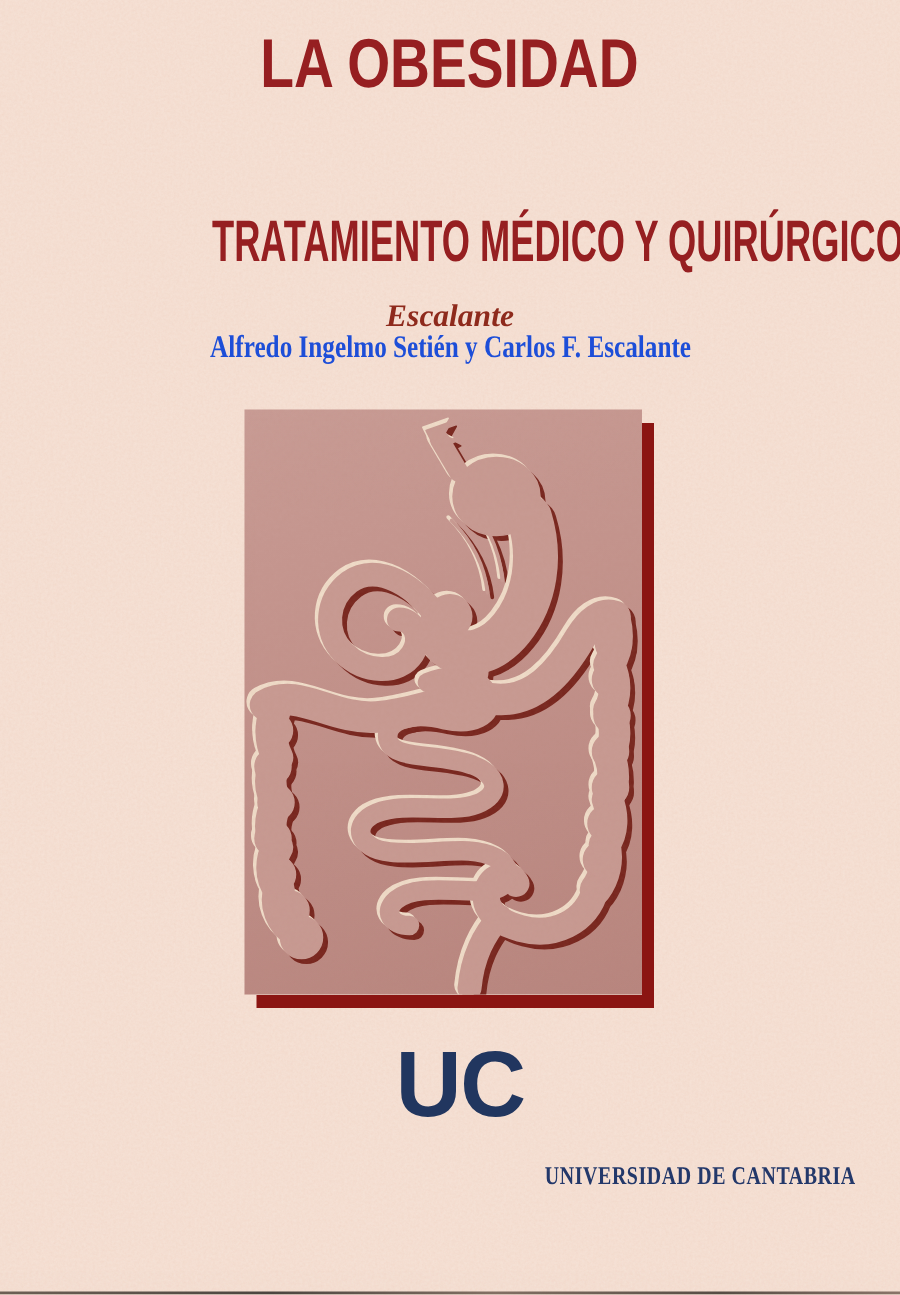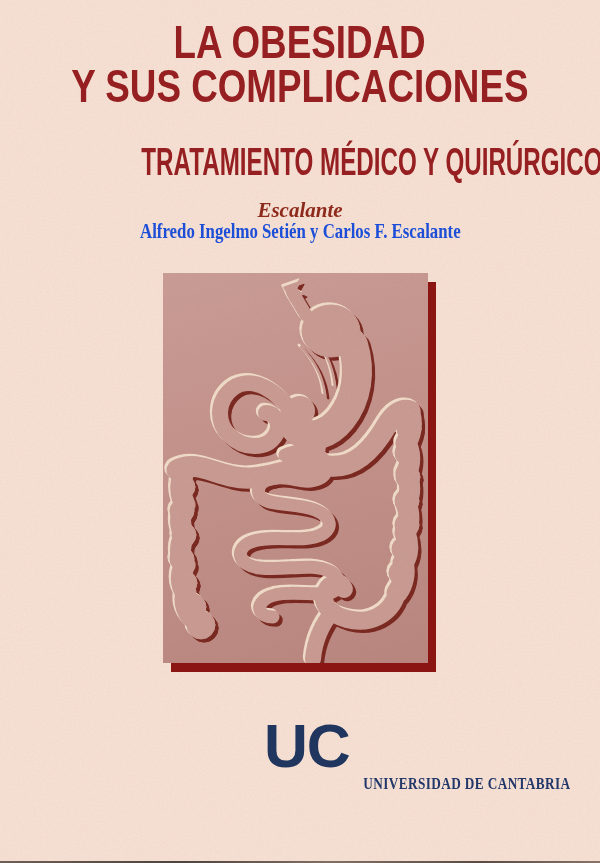--- a/index.html
+++ b/index.html
@@ -41,21 +41,21 @@
   }
   .editors-names .cline{transform:scaleX(0.80);}
   .illustration-panel{
     position:absolute;left:163px;top:273px;width:265px;height:390px;
     background:linear-gradient(165deg,#c99d96 0%,#c2928b 45%,#b8867f 100%);
     box-shadow:8px 9px 0 0 #8b1512;
     z-index:1;
   }
   .illustration-panel svg{position:absolute;inset:0;}
   .uc-logo{
-    top:716px;
+    top:694px;
     font-size:62px;font-weight:bold;line-height:60px;
     color:#21365f;letter-spacing:-1px;
   }
   .uc-logo .cline{transform:translateX(7px) scaleX(0.98);}
   .publisher-name{
     top:774px;
     font-family:"Liberation Serif", serif;
     font-weight:bold;font-size:17px;line-height:20px;
     letter-spacing:0.5px;
     color:#23386a;
@@ -87,21 +87,20 @@
         <feTurbulence type="fractalNoise" baseFrequency="0.35" numOctaves="3" seed="11" stitchTiles="stitch"></feTurbulence>
         <feColorMatrix type="matrix" values="0 0 0 0 0.48  0 0 0 0 0.22  0 0 0 0 0.18  0 0 0 0.22 0"></feColorMatrix>
       </filter>
     </defs>
     <rect width="600" height="863" filter="url(#paperGrain)" opacity="0.5"></rect>
     <rect width="600" height="863" filter="url(#paperGrainLight)" opacity="0.45"></rect>
   </svg>
 
   <div class="txt book-title">
     <div><span class="cline">LA OBESIDAD</span></div>
-    <div><span class="cline">Y SUS COMPLICACIONES</span></div>
   </div>
 
   <div class="txt book-subtitle">
     <span class="cline">TRATAMIENTO MÉDICO Y QUIRÚRGICO</span>
   </div>
 
   <div class="txt editors-label">
     <span class="cline">Escalante</span>
   </div>
   <div class="txt editors-names">

